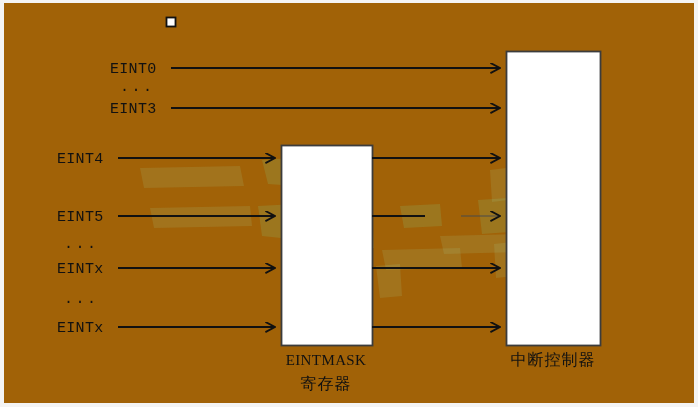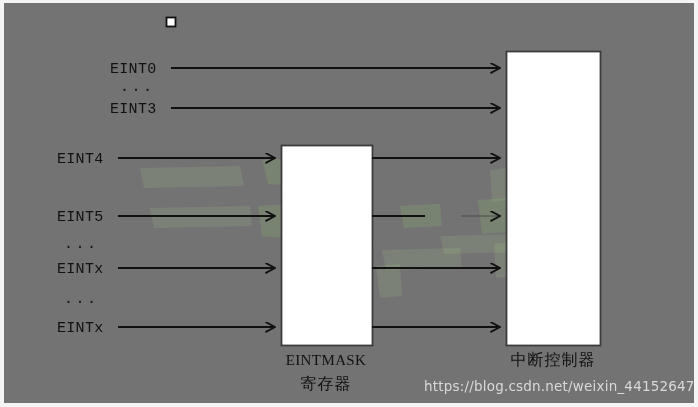--- a/index.html
+++ b/index.html
@@ -4,21 +4,21 @@
 <style>
   html, body {
     margin: 0;
     padding: 0;
     background: #f2f2f2;
   }
   #canvas {
     position: relative;
     width: 698px;
     height: 407px;
-    background: #737373;
+    background: #a16207;
     overflow: hidden;
     font-family: "Liberation Serif", "DejaVu Serif", serif;
   }
   
   .edge-gutter {
     position: absolute;
     background: #f4f4f4;
     pointer-events: none;
   }
   .edge-left   { left: 0;  top: 0; width: 4px;  height: 407px; }
@@ -151,15 +151,14 @@
     <text class="sig-label" x="57" y="273">EINTx</text>
     <text class="dots-label" x="64" y="303">...</text>
     <text class="sig-label" x="57" y="332">EINTx</text>
 
     <text class="box-caption-en" x="326" y="365" text-anchor="middle">EINTMASK</text>
     <text class="box-caption-cn" x="326" y="389" text-anchor="middle">寄存器</text>
 
     <text class="box-caption-cn" x="553" y="365" text-anchor="middle">中断控制器</text>
   </svg>
 
-  <div class="watermark">https://blog.csdn.net/weixin_44152647</div>
 
 </div>
 
 </body></html>

